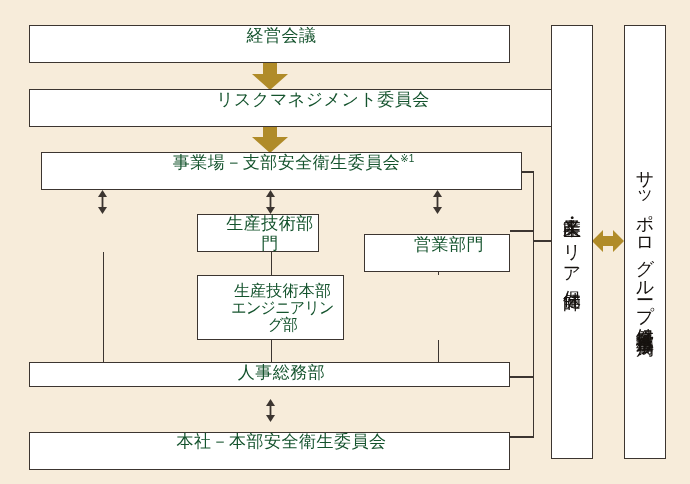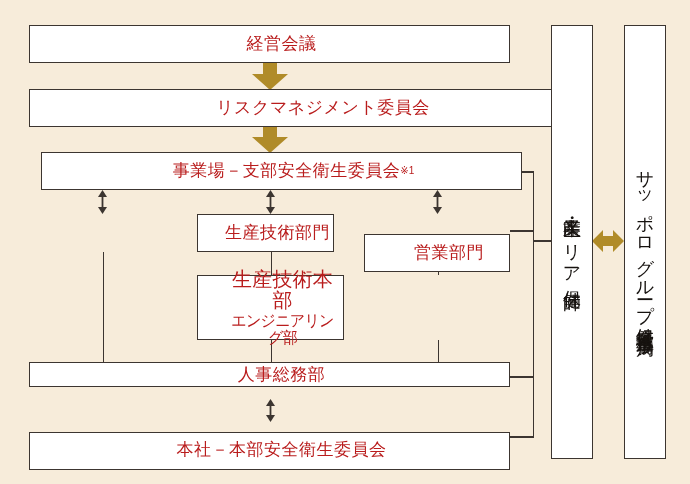--- a/index.html
+++ b/index.html
@@ -20,35 +20,34 @@
     background: #f7ecda;
   }
 
   
   .box {
     position: absolute;
     background: #ffffff;
     border: 1.6px solid #3c3530;
     box-sizing: border-box;
     display: flex;
-    align-items: center;
     justify-content: center;
     text-align: center;
-    color: #b91c1c;
+    color: #14532d;
     font-size: 17px;
     line-height: 1.15;
     letter-spacing: 0.5px;
     z-index: 3;
     padding-left: 24px;
   }
   .box.two-line {
     flex-direction: column;
     line-height: 1.08;
   }
-  .box .l1 { font-size: 20px; letter-spacing: 0.2px; }
+  .box .l1 { font-size: 16px; letter-spacing: 0.2px; }
   .box .l2 { font-size: 16px; letter-spacing: -0.8px; transform: scaleX(0.94); }
 
   .sup {
     font-size: 10px;
     vertical-align: super;
     letter-spacing: 0;
   }
 
   
   .vbox {
@@ -138,21 +137,21 @@
   <div class="box" style="left:29px; top:89px; width:564px; height:38px;">
     <span>リスクマネジメント委員会</span>
   </div>
 
   <div class="box" style="left:29px; top:152px; width:481px; height:38px;margin-left:12px;">
     <span>事業場－支部安全衛生委員会</span>
       <span class="sup">※1</span>
   </div>
 
 
-  <div class="box" style="left:197px; top:214px; width:137px; height:38px;">
+  <div class="box" style="left:197px; top:214px; width:122px; height:38px;font-family:Liberation Mono, monospace;">
     <span>生産技術部門</span>
   </div>
 
   <div class="box" style="left:364px; top:214px; width:146px; height:38px;margin-top:20px;">
     <span>営業部門</span>
   </div>
 
   <div class="box two-line" style="left:197px; top:275px; width:147px; height:65px;">
     <span class="l1">生産技術本部</span>
     <span class="l2">エンジニアリング部</span>

